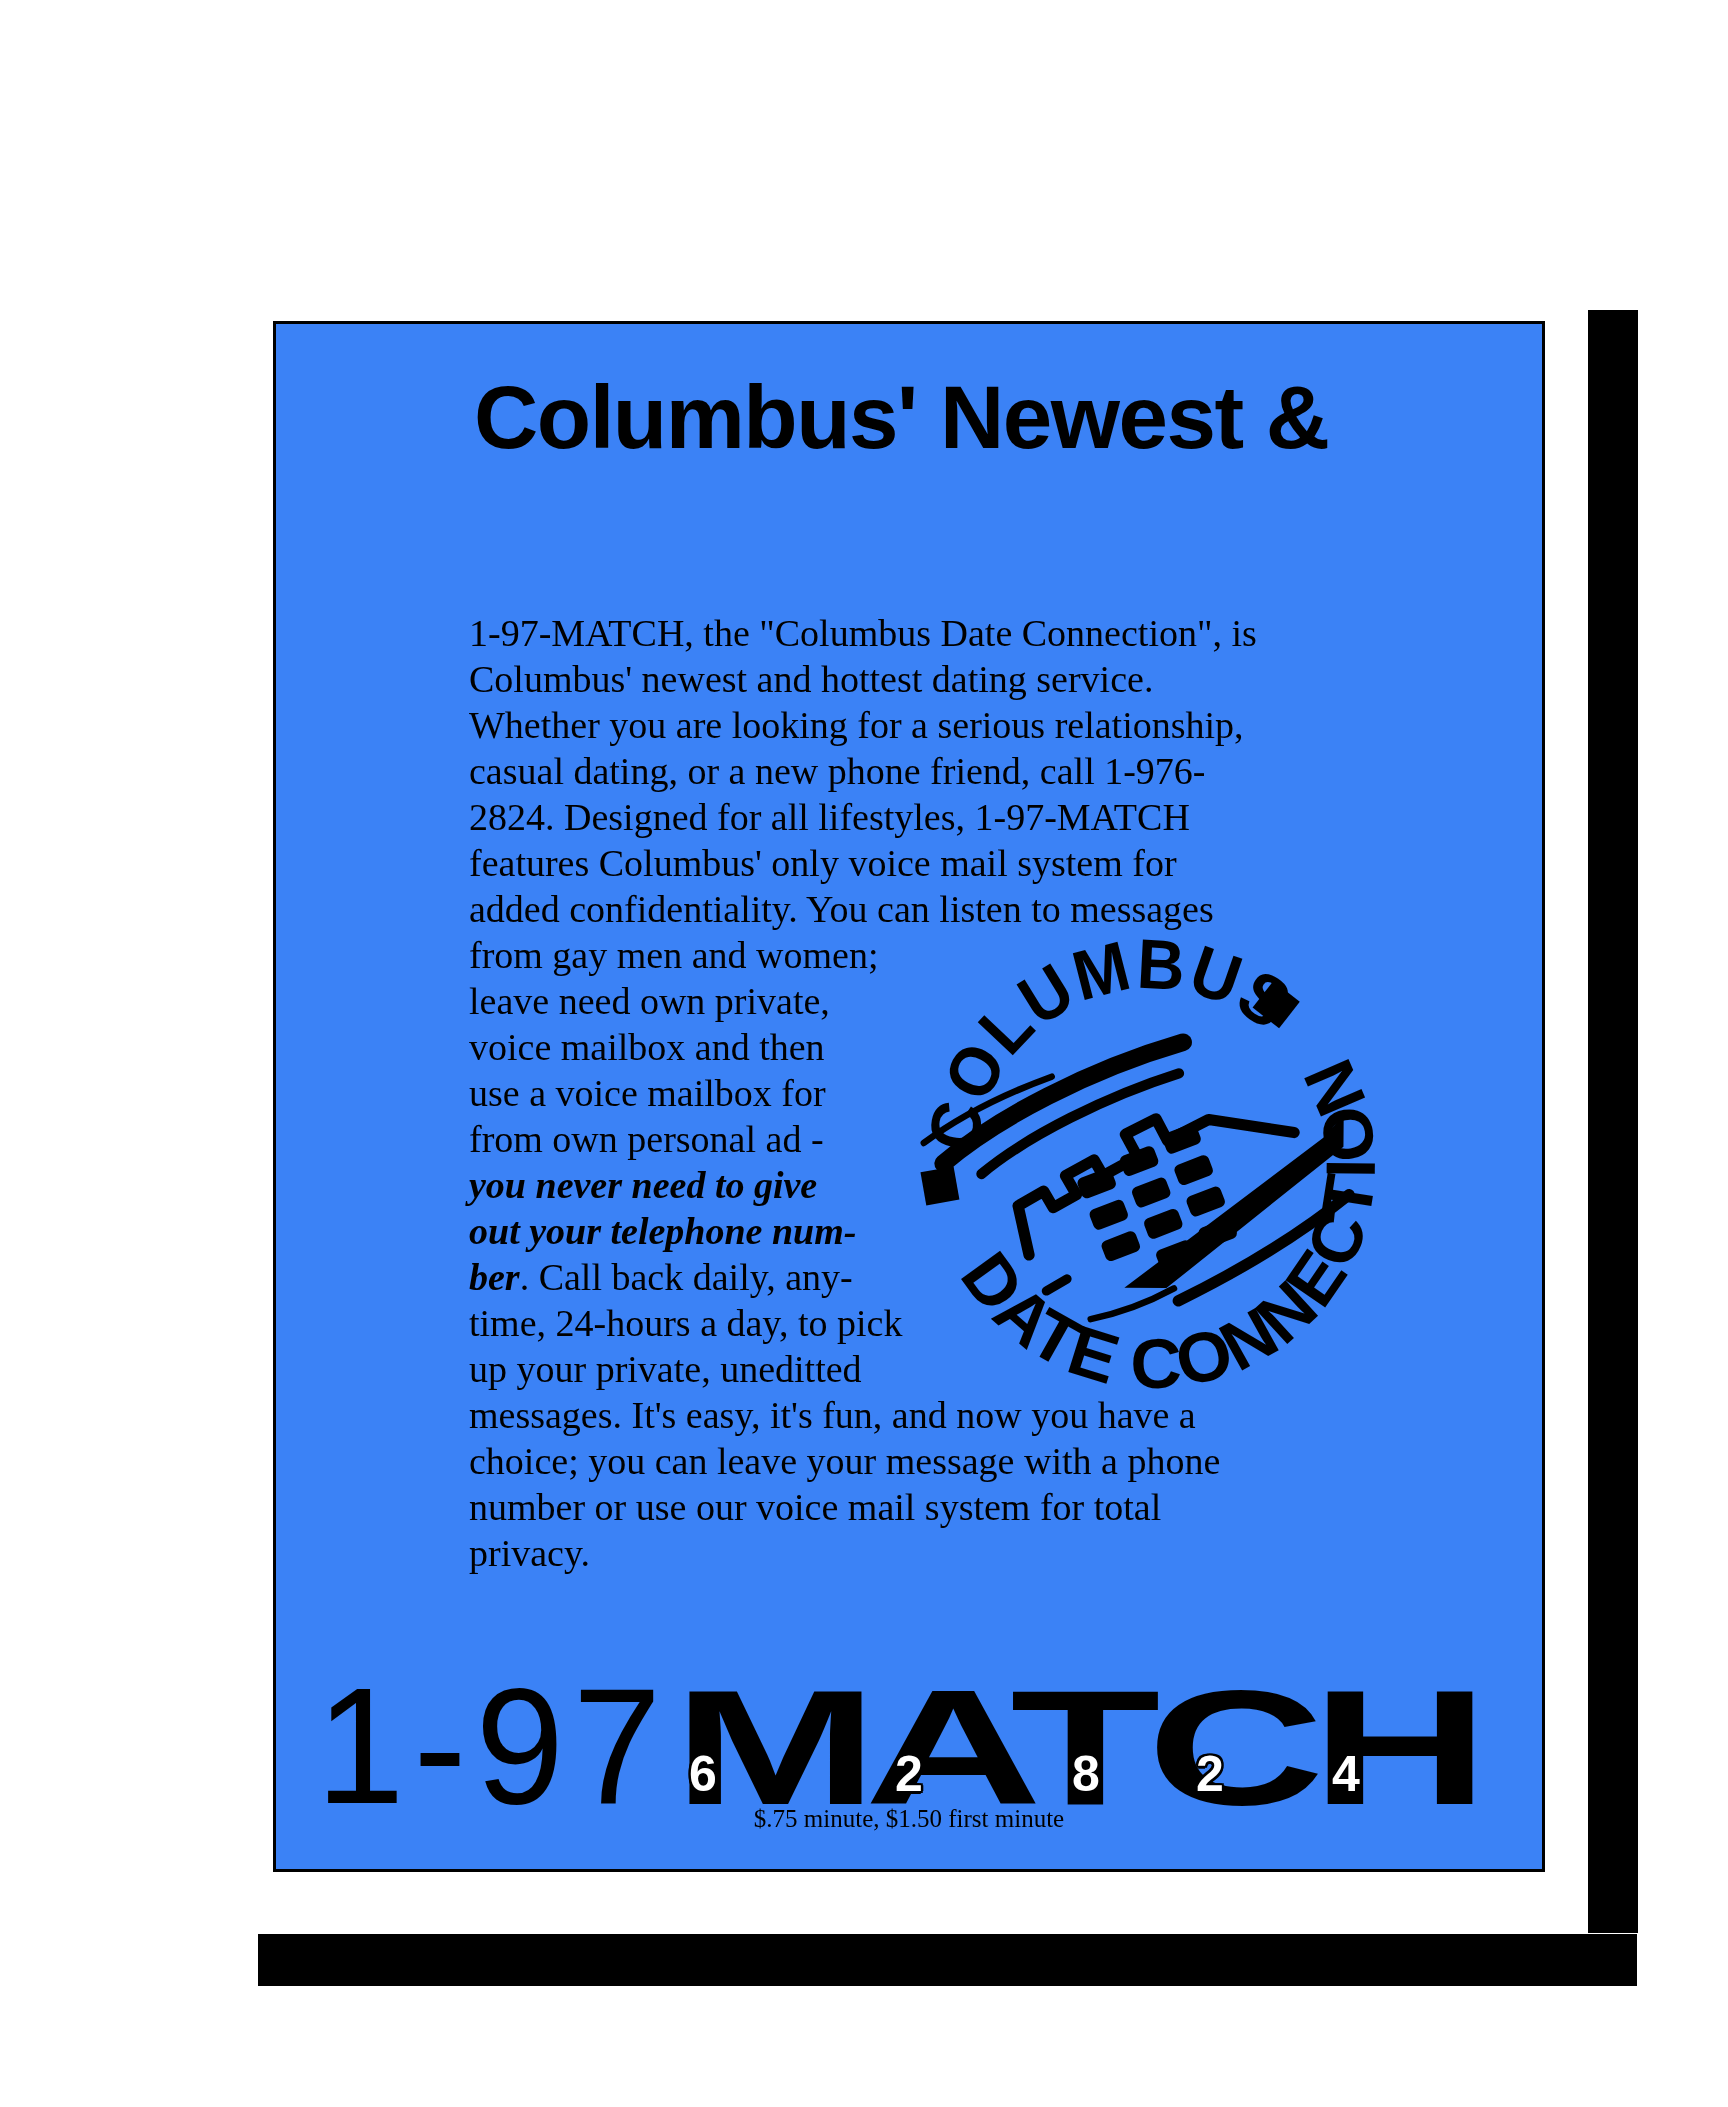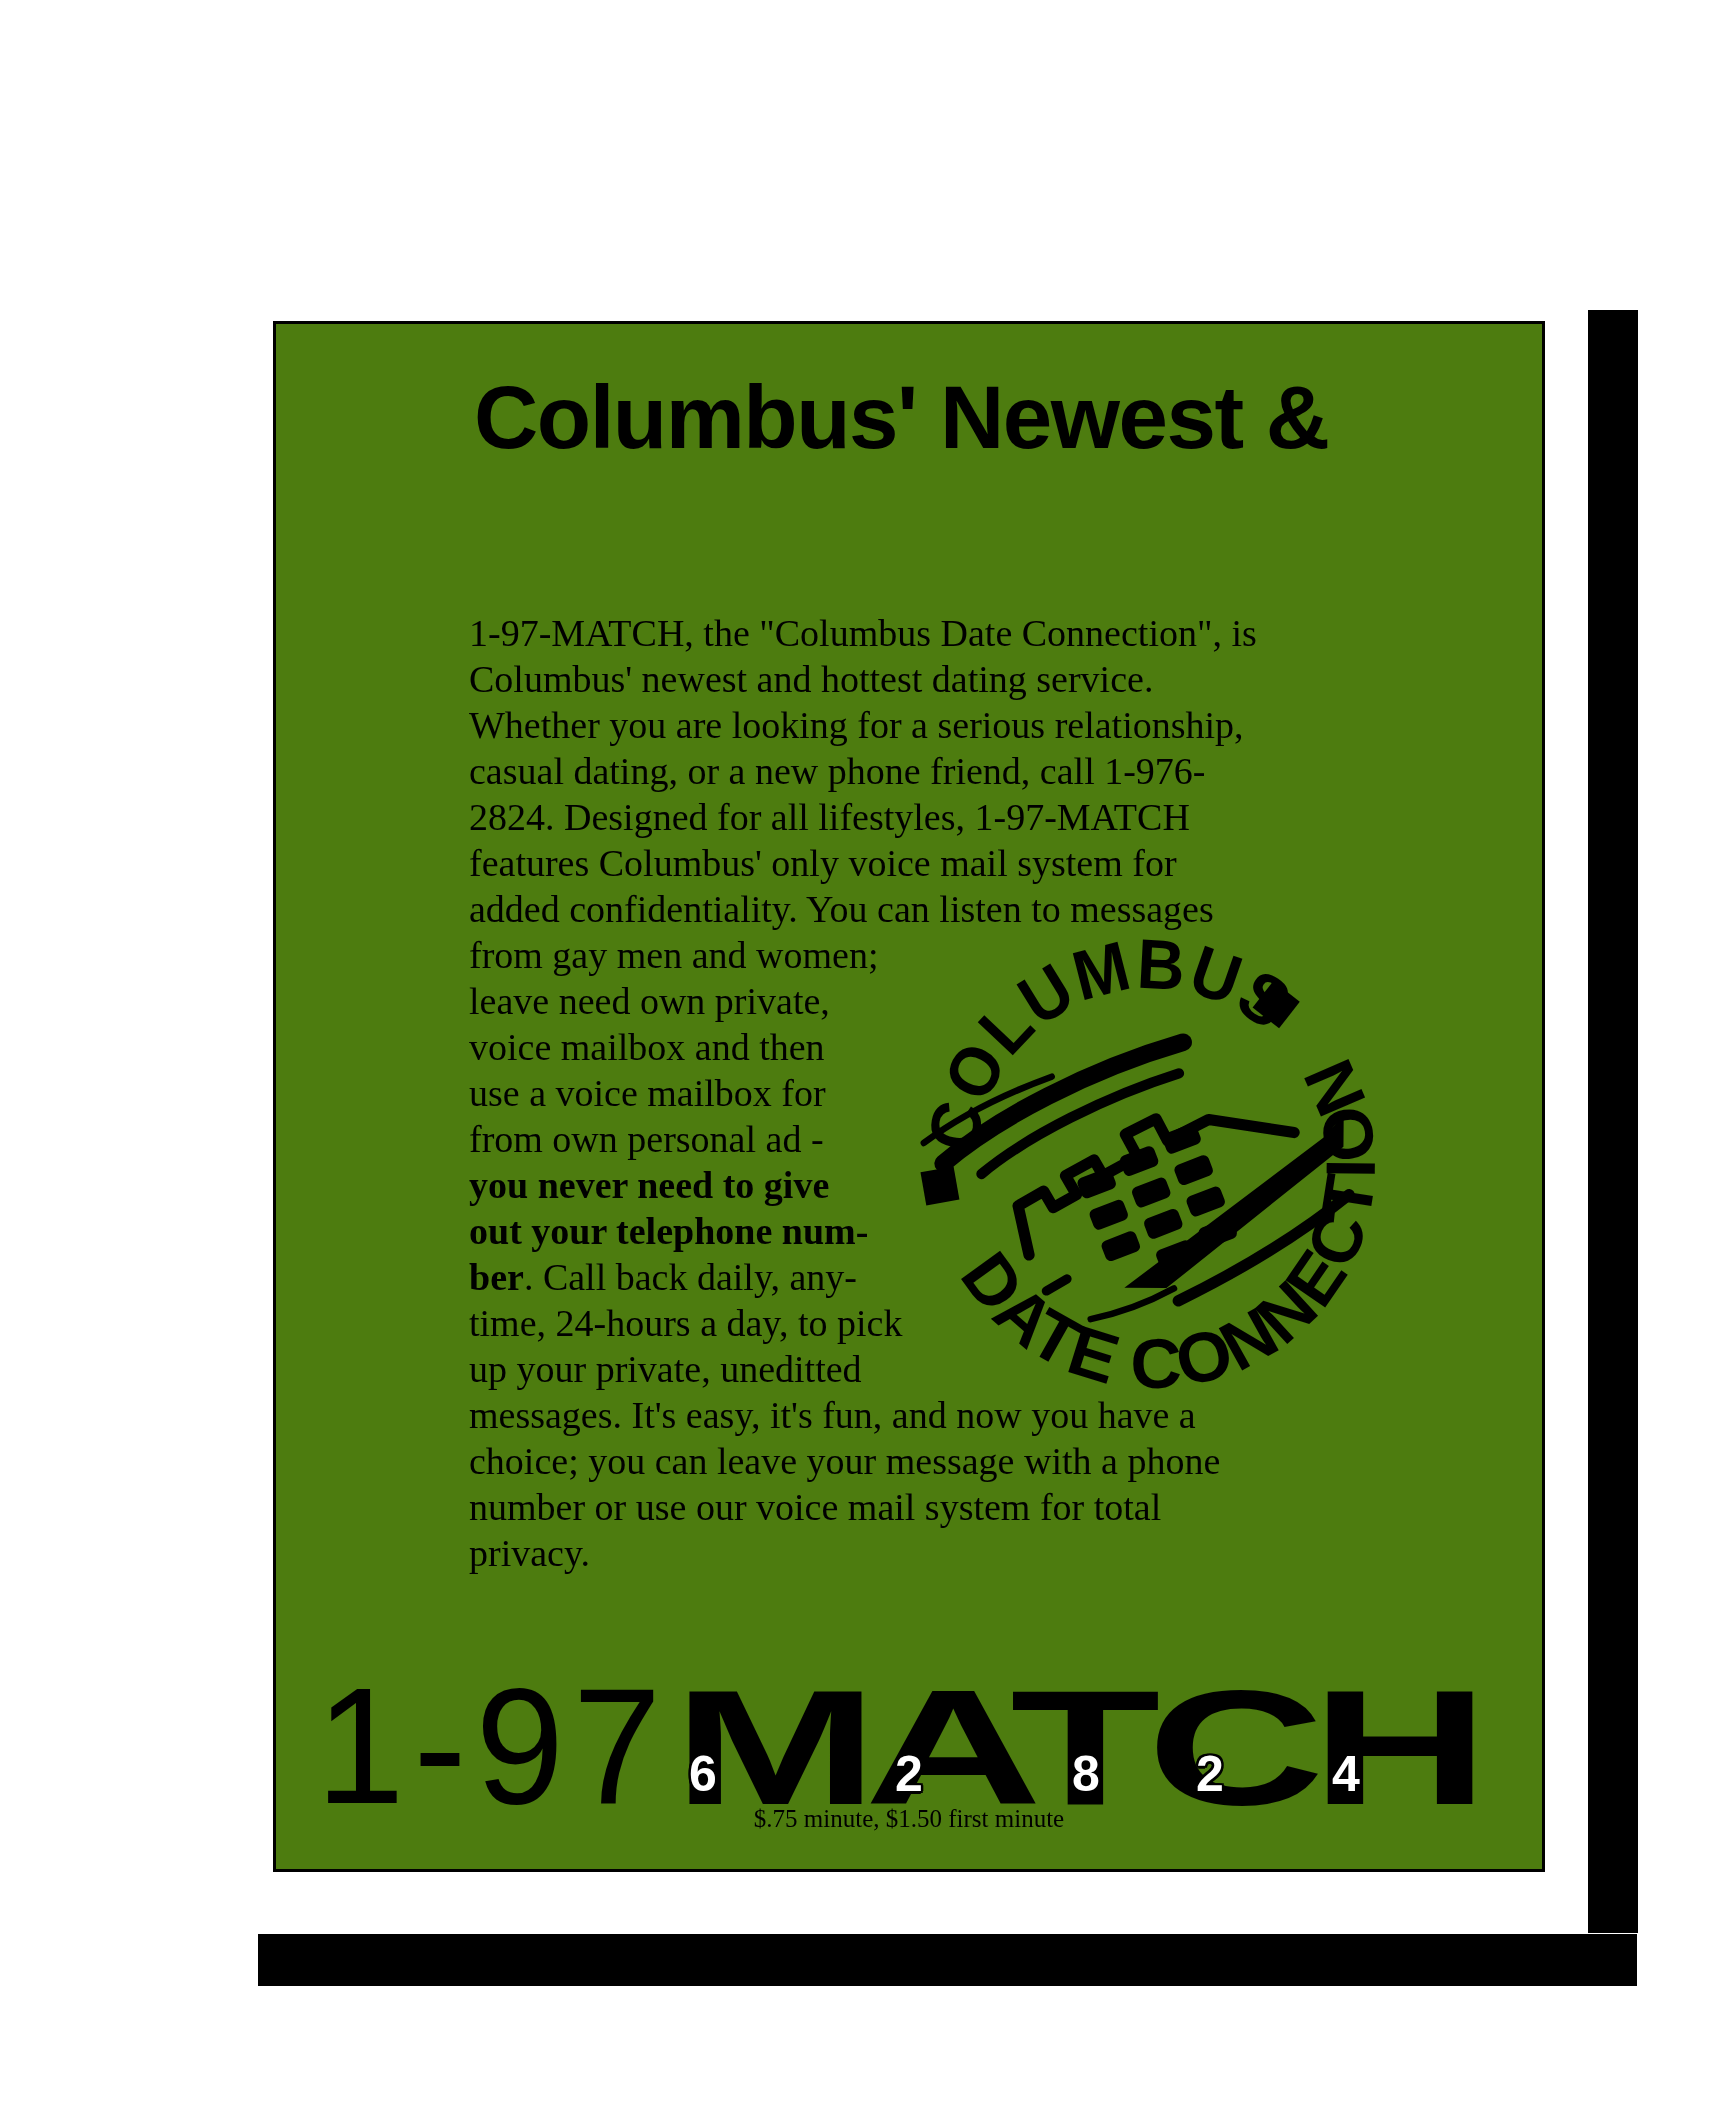--- a/index.html
+++ b/index.html
@@ -3,34 +3,34 @@
 <meta charset="utf-8">
 <style>
   html,body{margin:0;padding:0;}
   body{
     width:1728px;height:2108px;position:relative;
     background:#ffffff;color:#000;
     font-family:"Liberation Serif", serif;
   }
   .ad-box{
     position:absolute;left:273px;top:321px;width:1272px;height:1551px;
-    border:3.5px solid #000;background:#4d7c0f;box-sizing:border-box;
+    border:3.5px solid #000;background:#3b82f6;box-sizing:border-box;
   }
   .headline{
     position:absolute;left:198px;top:50px;margin:0;
     font-family:"Liberation Sans", sans-serif;font-weight:bold;
     font-size:89px;line-height:86px;letter-spacing:-1.5px;color:#000;
   }
   .headline span{display:block;}
   .body-text{
     position:absolute;left:193px;top:286px;width:994px;
     font-size:38px;line-height:46px;color:#000;
   }
   .bline{display:block;white-space:nowrap;}
-  .bline b{font-weight:bold;}
+  .bline b{font-weight:bold;font-style:italic;}
   .logo-wrap{position:absolute;left:642px;top:606px;width:467px;height:467px;}
   .logo-wrap svg{display:block;}
   .logo-arc-text{font-family:"Liberation Sans", sans-serif;font-weight:bold;fill:#000;}
   .phone-line{
     position:absolute;left:40px;top:1342px;height:169px;line-height:164px;
     font-family:"Liberation Sans", sans-serif;white-space:nowrap;
   }
   .phone-prefix{
     font-size:159px;font-weight:400;letter-spacing:9px;color:#000;
     display:inline-block;transform:scaleY(1.04);transform-origin:left bottom;

